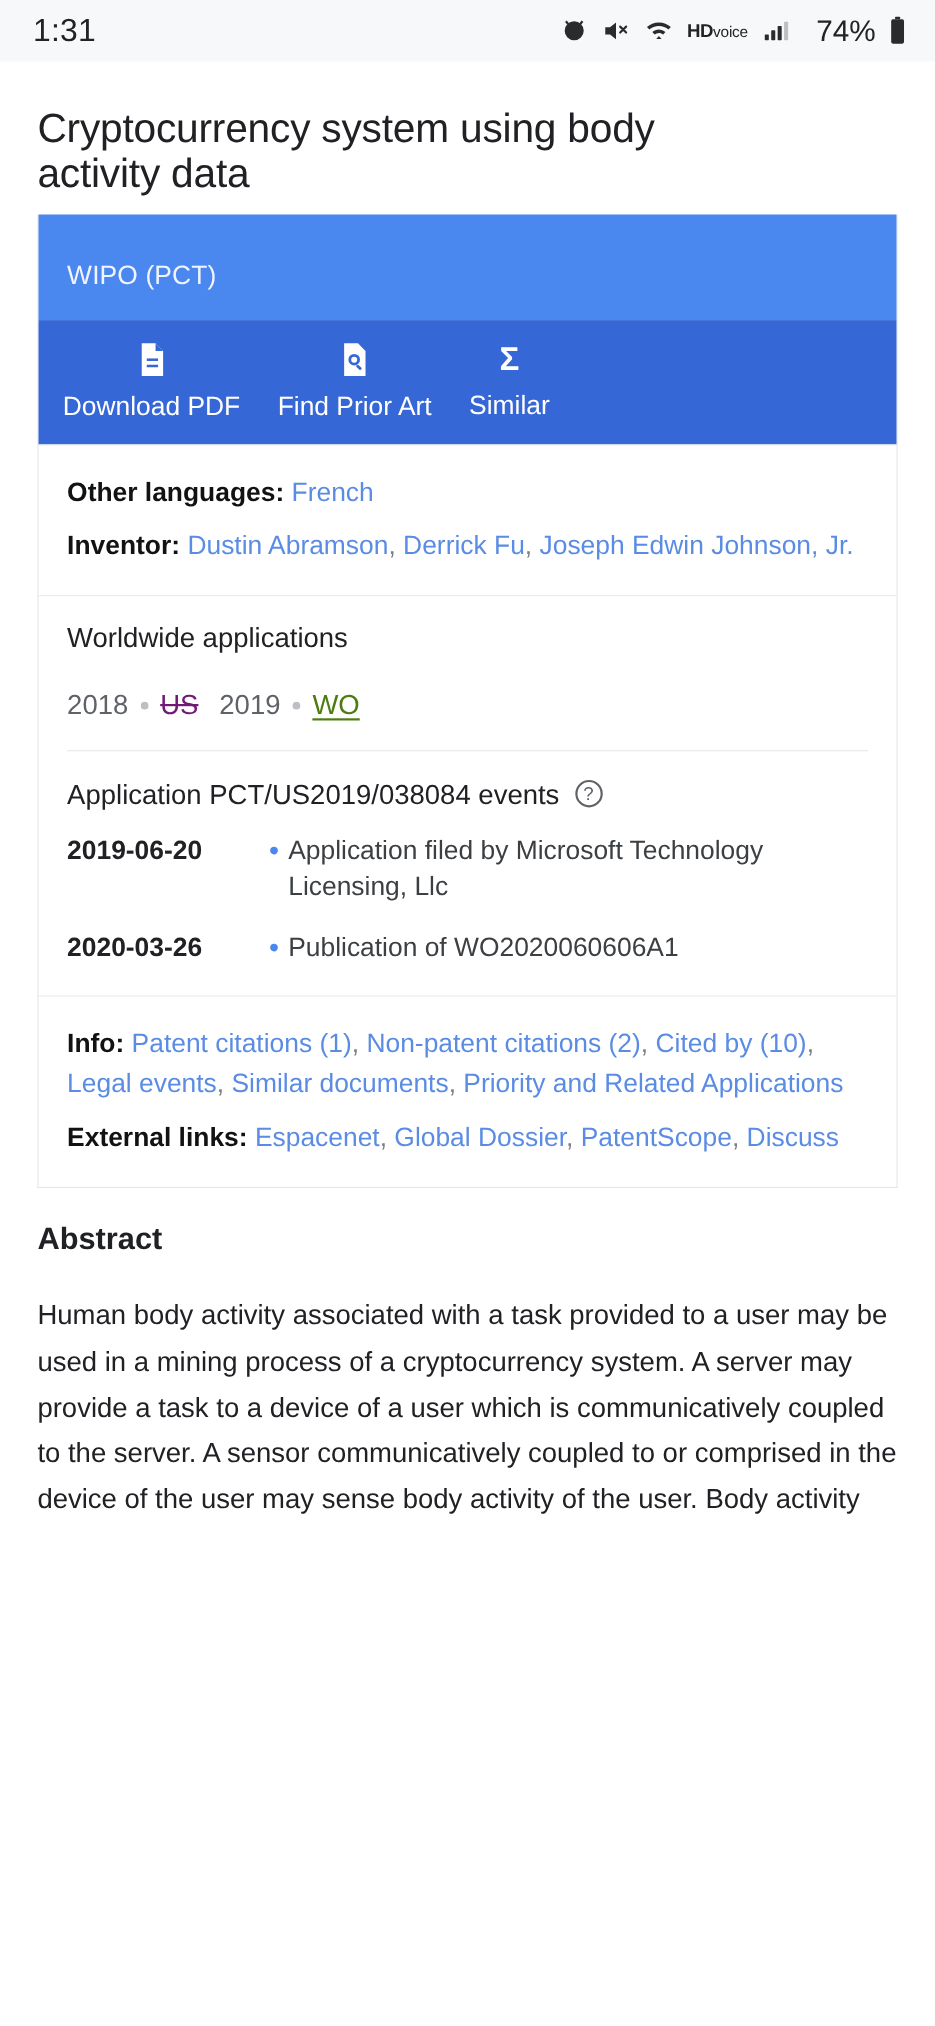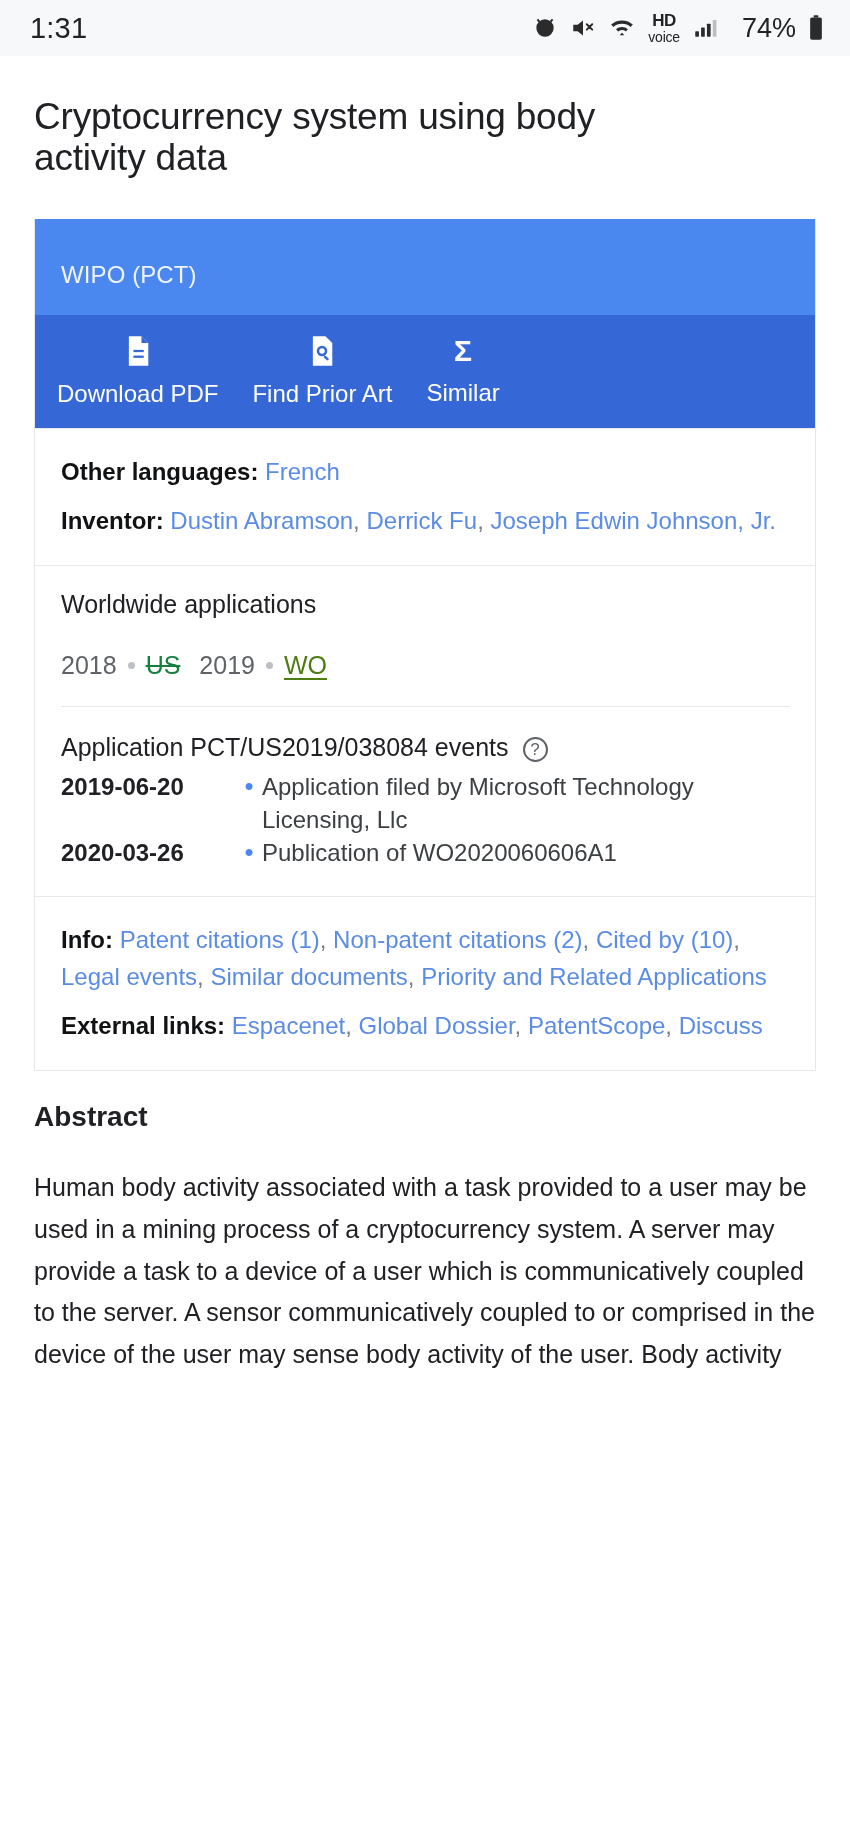--- a/index.html
+++ b/index.html
@@ -32,42 +32,42 @@
     gap: 12px;
   }
   .status-icons svg { display: block; }
   .battery-pct {
     font-size: 27px;
     color: #232323;
     margin-left: 12px;
   }
   .hdvoice {
     display: flex;
-    flex-direction: column;
+    flex-direction: row;
     align-items: center;
     line-height: 1;
     color: #232323;
   }
   .hdvoice .hd { font-size: 17px; font-weight: bold; letter-spacing: -0.4px; }
   .hdvoice .voice { font-size: 14px; letter-spacing: -0.2px; margin-top: 1px; }
 
   
   .page {
     padding: 0 34px;
     background: #ffffff;
   }
 
   .doc-title {
     font-size: 37px;
     line-height: 1.12;
     font-weight: normal;
     color: #202124;
     letter-spacing: -0.2px;
     margin-top: 40px;
-    margin-bottom: 40px;
+    margin-bottom: 16px;
     padding-right: 110px;
   }
 
   
   .card {
     border: 1px solid #e4e6e8;
     border-top: none;
     background: #fff;
     margin-bottom: 30px;
   }
@@ -148,57 +148,58 @@
     padding-bottom: 26px;
     border-bottom: 1px solid #e4e6e8;
     margin-bottom: 26px;
   }
   .tl-year { color: #5f6368; }
   .tl-dot {
     width: 7px; height: 7px; border-radius: 50%;
     background: #bcc0c4; display: inline-block;
   }
   .tl-code-us {
-    color: #15803d;
+    color: #701a75;
     text-decoration: line-through;
     cursor: pointer;
     margin-right: 8px;
   }
   .tl-code-wo {
     color: #4d7c0f;
     text-decoration: underline;
     text-underline-offset: 4px;
     cursor: pointer;
   }
 
   .events-head {
     display: flex;
-    align-items: flex-end;
+    align-items: flex-start;
     gap: 14px;
     font-size: 25px;
     color: #202124;
-    margin-bottom: 8px;
+    margin-bottom: 19px;
   }
   .help-icon {
     width: 25px; height: 25px;
     border: 2px solid #5f6368;
     border-radius: 50%;
     color: #5f6368;
     font-size: 17px;
     display: flex; align-items: center; justify-content: center;
     cursor: pointer;
     flex: none;
     line-height: 1;
   }
 
   .event-row {
     display: flex;
     align-items: flex-start;
     font-size: 24px;
     line-height: 1.38;
+    margin-bottom: 22px;
   }
   .event-row:last-child { margin-bottom: 0; }
   .event-date {
     font-weight: bold;
     color: #202124;
     flex: none;
     width: 175px;
   }
   .event-bullet {
     color: #4a87ee;

